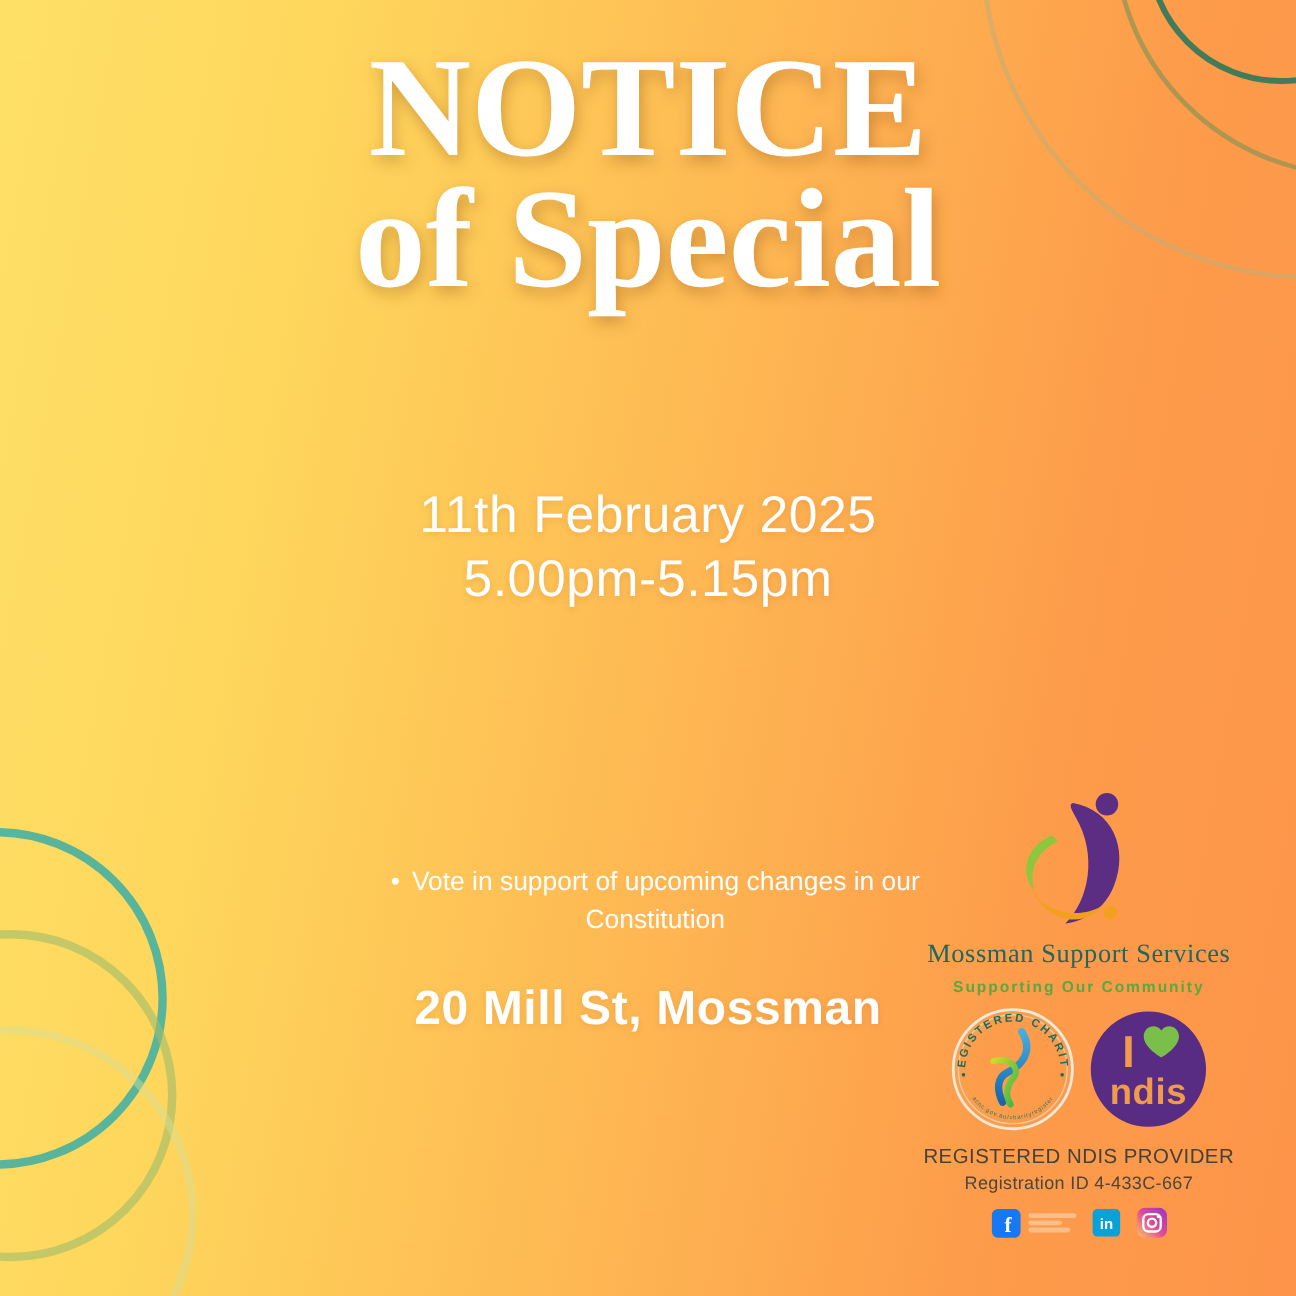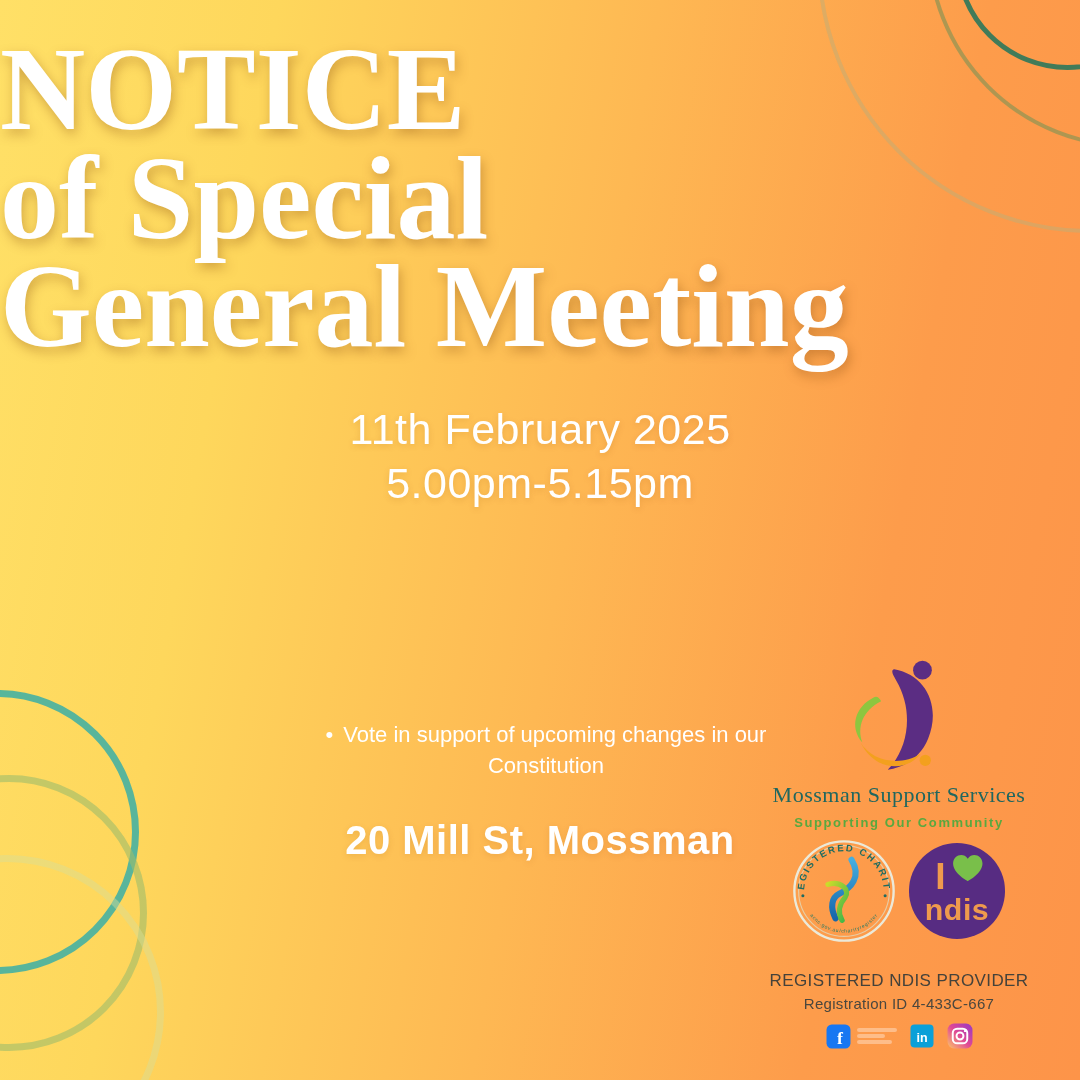--- a/index.html
+++ b/index.html
@@ -11,21 +11,21 @@
   
   .ring{position:absolute;border-radius:50%;pointer-events:none;}
   .ring-tr-1{width:215px;height:215px;top:-155px;right:-100px;border:5px solid #37795a;opacity:.95;}
   .ring-tr-2{width:400px;height:400px;top:-260px;right:-255px;border:4px solid #a09552;opacity:.85;}
   .ring-tr-3{width:540px;height:540px;top:-315px;right:-285px;border:4px solid #c3ad74;opacity:.55;}
   .ring-bl-1{width:270px;height:270px;top:690px;left:-145px;border:7px solid #4fb39e;opacity:.95;}
   .ring-bl-2{width:262px;height:262px;top:775px;left:-129px;border:7px solid #9dbd6a;opacity:.6;}
   .ring-bl-3{width:300px;height:300px;top:855px;left:-150px;border:7px solid #d6dd9a;opacity:.45;}
 
   .title{
-    position:absolute;top:36px;left:0;right:0;text-align:left;
+    position:absolute;top:36px;left:0;right:0;text-align:center;
     font-family:"Liberation Serif","DejaVu Serif",serif;font-weight:700;
     font-size:118px;line-height:.92;color:#fff;
     text-shadow:2px 5px 12px rgba(125,62,8,.35);
   }
   .schedule{
     position:absolute;top:402px;left:0;right:0;text-align:center;
     font-size:43px;line-height:1.26;font-weight:400;letter-spacing:.5px;
     text-shadow:0 2px 6px rgba(150,80,10,.18);
   }
   .invitation{
@@ -47,21 +47,21 @@
     display:flex;flex-direction:column;align-items:center;text-align:left;
   }
   .org-name{
     font-family:"Liberation Serif","DejaVu Serif",serif;
     font-size:22px;color:#20675f;letter-spacing:.5px;margin-top:2px;
   }
   .tagline{
     font-size:13px;font-weight:700;color:#5aa83f;letter-spacing:1.6px;margin-top:7px;
   }
   .badge-row{display:flex;align-items:center;gap:12px;margin-top:9px;}
-  .provider{font-size:17px;color:#45423a;letter-spacing:.4px;margin-top:28px;}
+  .provider{font-size:17px;color:#45423a;letter-spacing:.4px;margin-top:11px;}
   .registration{font-size:15px;color:#4a473e;margin-top:4px;letter-spacing:.3px;}
   .social-row{display:flex;align-items:center;gap:13px;margin-top:11px;}
   .fb-group{display:flex;align-items:center;gap:6px;}
   .fb-caption i{display:block;height:3.5px;border-radius:2px;background:rgba(255,255,255,.35);margin:2.5px 0;}
   .fb-caption i:nth-child(1){width:40px;}
   .fb-caption i:nth-child(2){width:28px;}
   .fb-caption i:nth-child(3){width:35px;}
 </style>
 </head>
 <body>
@@ -71,21 +71,20 @@
   <span class="ring ring-tr-1"></span>
   <span class="ring ring-tr-2"></span>
   <span class="ring ring-tr-3"></span>
   <span class="ring ring-bl-1"></span>
   <span class="ring ring-bl-2"></span>
   <span class="ring ring-bl-3"></span>
 
   <header class="title">
     <div>NOTICE</div>
     <div>of Special</div>
-    <div>General Meeting</div>
   </header>
 
   <section class="schedule">
     <div>11th February 2025</div>
     <div>5.00pm-5.15pm</div>
   </section>
 
 
   <div class="agenda">
     <span class="bullet">•</span><span>Vote in support of upcoming changes in our Constitution</span>

